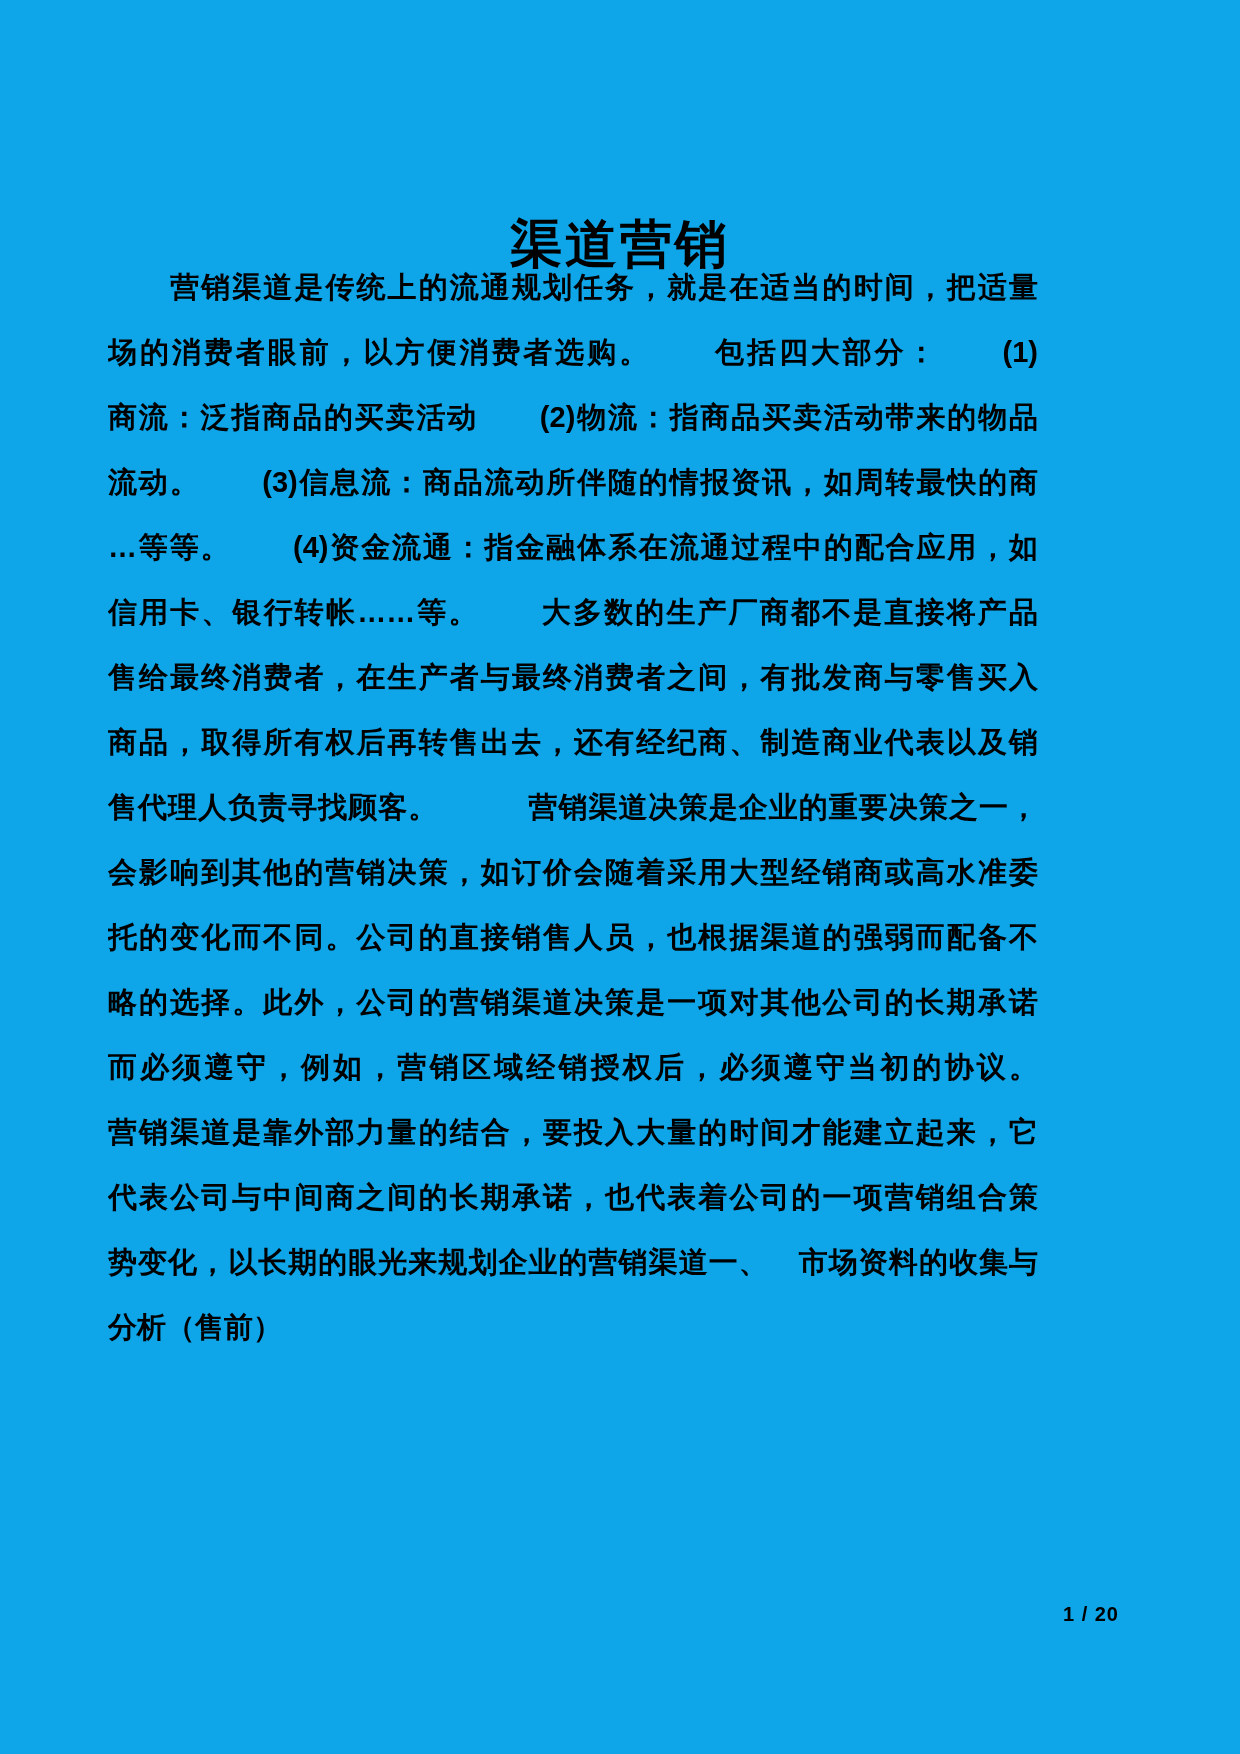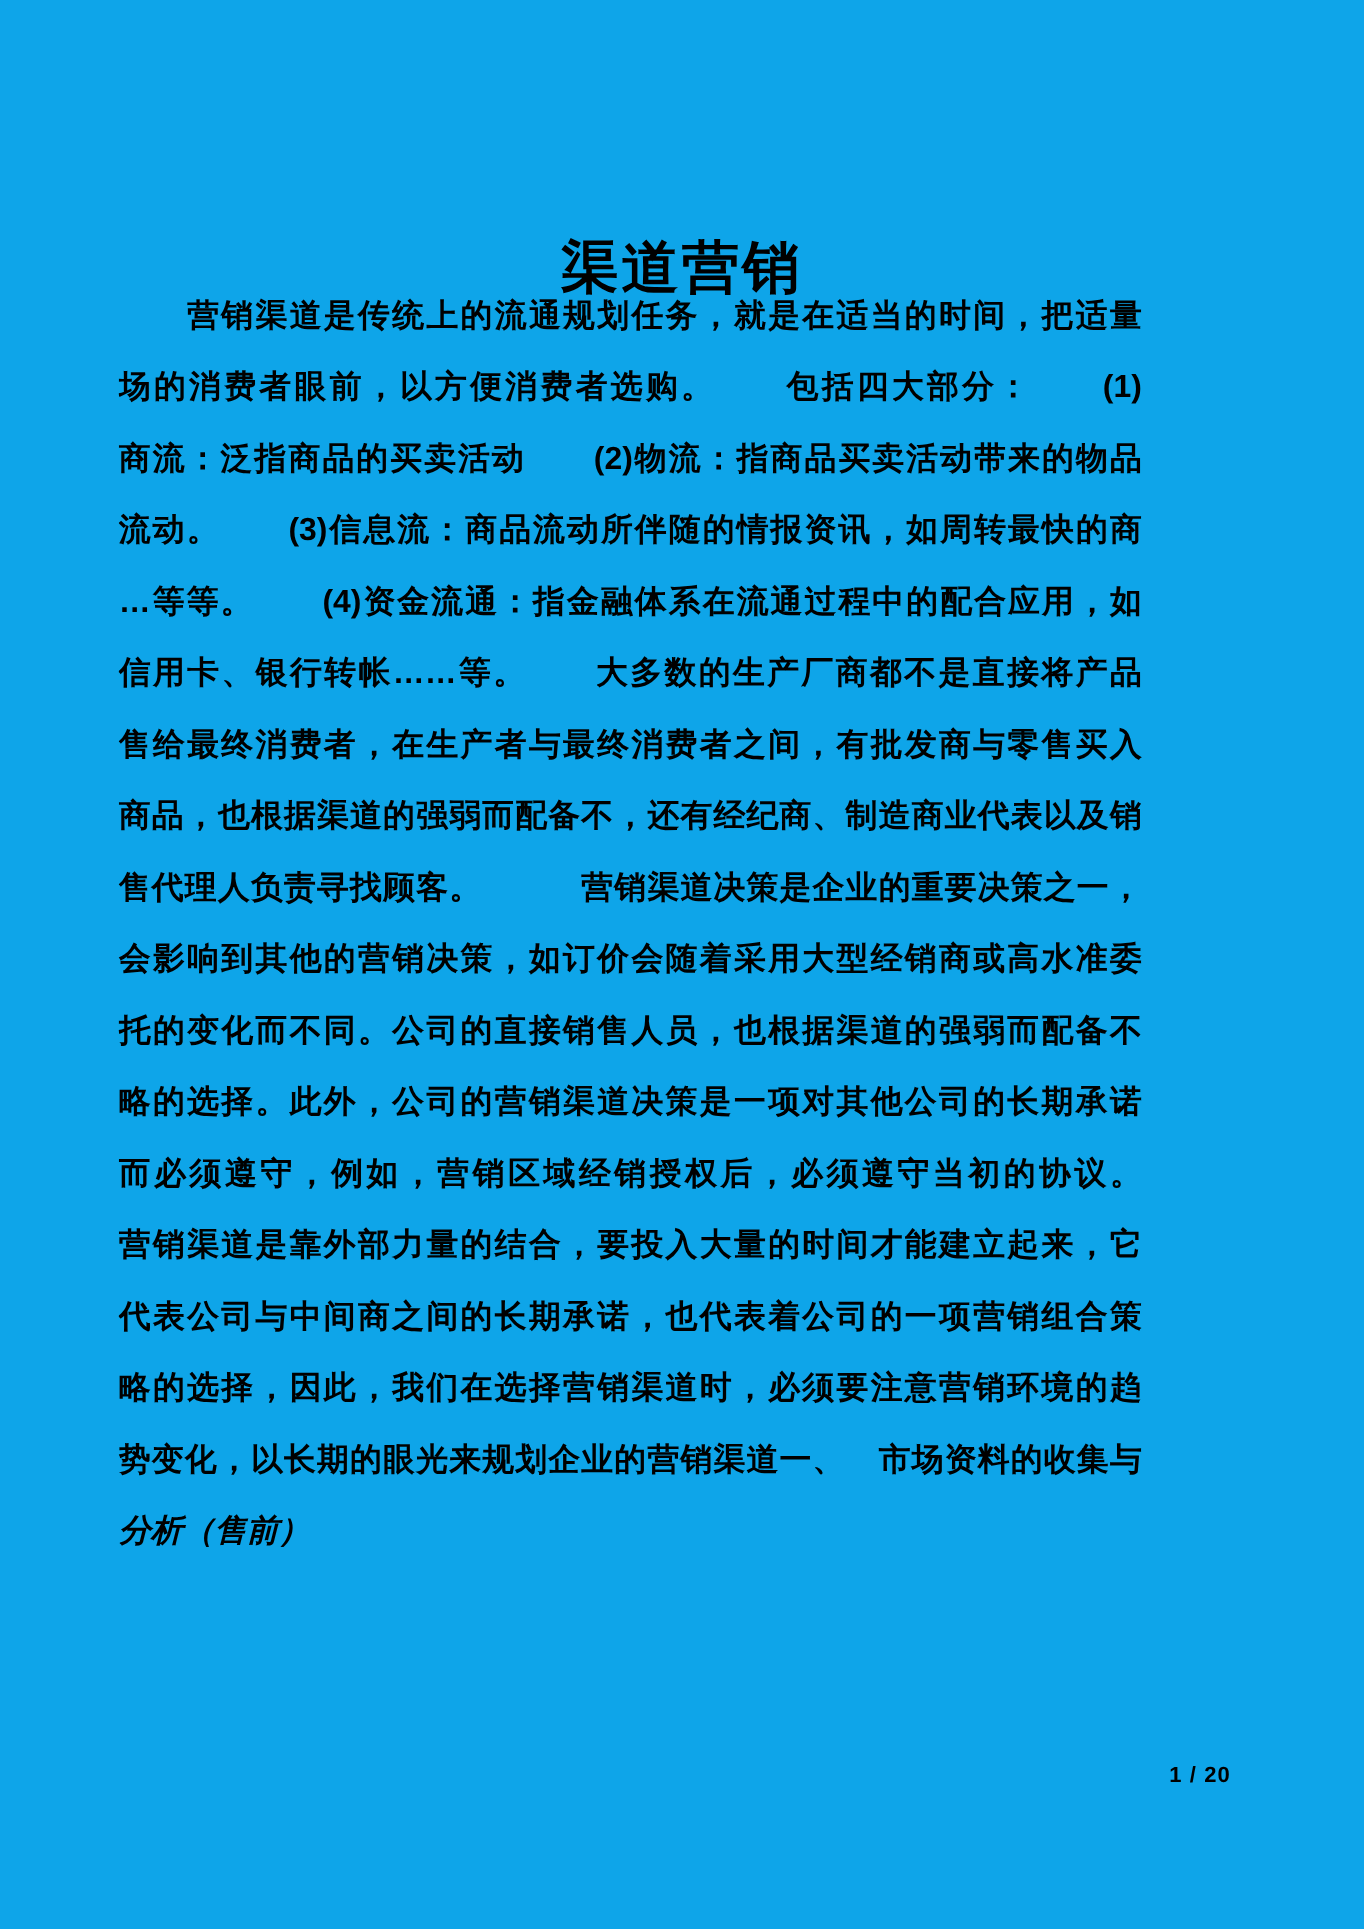--- a/index.html
+++ b/index.html
@@ -40,21 +40,20 @@
   .line {
     height: 65px;
     line-height: 65px;
     text-align: justify;
     text-align-last: justify;
     overflow: hidden;
   }
   .line.no-justify {
     text-align: right;
     text-align-last: left;
-    font-style: italic;
   }
   .page-number {
     position: absolute;
     top: 1598px;
     right: 121px;
     font-size: 20px;
     line-height: 32px;
     font-weight: 700;
     letter-spacing: 1px;
   }
@@ -66,27 +65,26 @@
   <h1 class="doc-title">渠道营销</h1>
 
   <div class="doc-body">
       <div class="line">　　营销渠道是传统上的流通规划任务，就是在适当的时间，把适量</div>
       <div class="line">场的消费者眼前，以方便消费者选购。　　包括四大部分：　　(1)</div>
       <div class="line">商流：泛指商品的买卖活动　　(2)物流：指商品买卖活动带来的物品</div>
       <div class="line">流动。　　(3)信息流：商品流动所伴随的情报资讯，如周转最快的商</div>
       <div class="line">…等等。　　(4)资金流通：指金融体系在流通过程中的配合应用，如</div>
       <div class="line">信用卡、银行转帐……等。　　大多数的生产厂商都不是直接将产品</div>
       <div class="line">售给最终消费者，在生产者与最终消费者之间，有批发商与零售买入</div>
-      <div class="line">商品，也根据渠道的强弱而配备不，还有经纪商、制造商业代表以及销</div>
+      <div class="line">商品，取得所有权后再转售出去，还有经纪商、制造商业代表以及销</div>
       <div class="line">售代理人负责寻找顾客。　　　营销渠道决策是企业的重要决策之一，</div>
       <div class="line">会影响到其他的营销决策，如订价会随着采用大型经销商或高水准委</div>
       <div class="line">托的变化而不同。公司的直接销售人员，也根据渠道的强弱而配备不</div>
       <div class="line">略的选择。此外，公司的营销渠道决策是一项对其他公司的长期承诺</div>
       <div class="line">而必须遵守，例如，营销区域经销授权后，必须遵守当初的协议。</div>
       <div class="line">营销渠道是靠外部力量的结合，要投入大量的时间才能建立起来，它</div>
       <div class="line">代表公司与中间商之间的长期承诺，也代表着公司的一项营销组合策</div>
-      <div class="line">略的选择，因此，我们在选择营销渠道时，必须要注意营销环境的趋</div>
       <div class="line">势变化，以长期的眼光来规划企业的营销渠道一、　市场资料的收集与</div>
       <div class="line no-justify">分析（售前）</div>
     </div>
 
   <div class="page-number">1 / 20</div>
 </div>
 
 </body></html>

